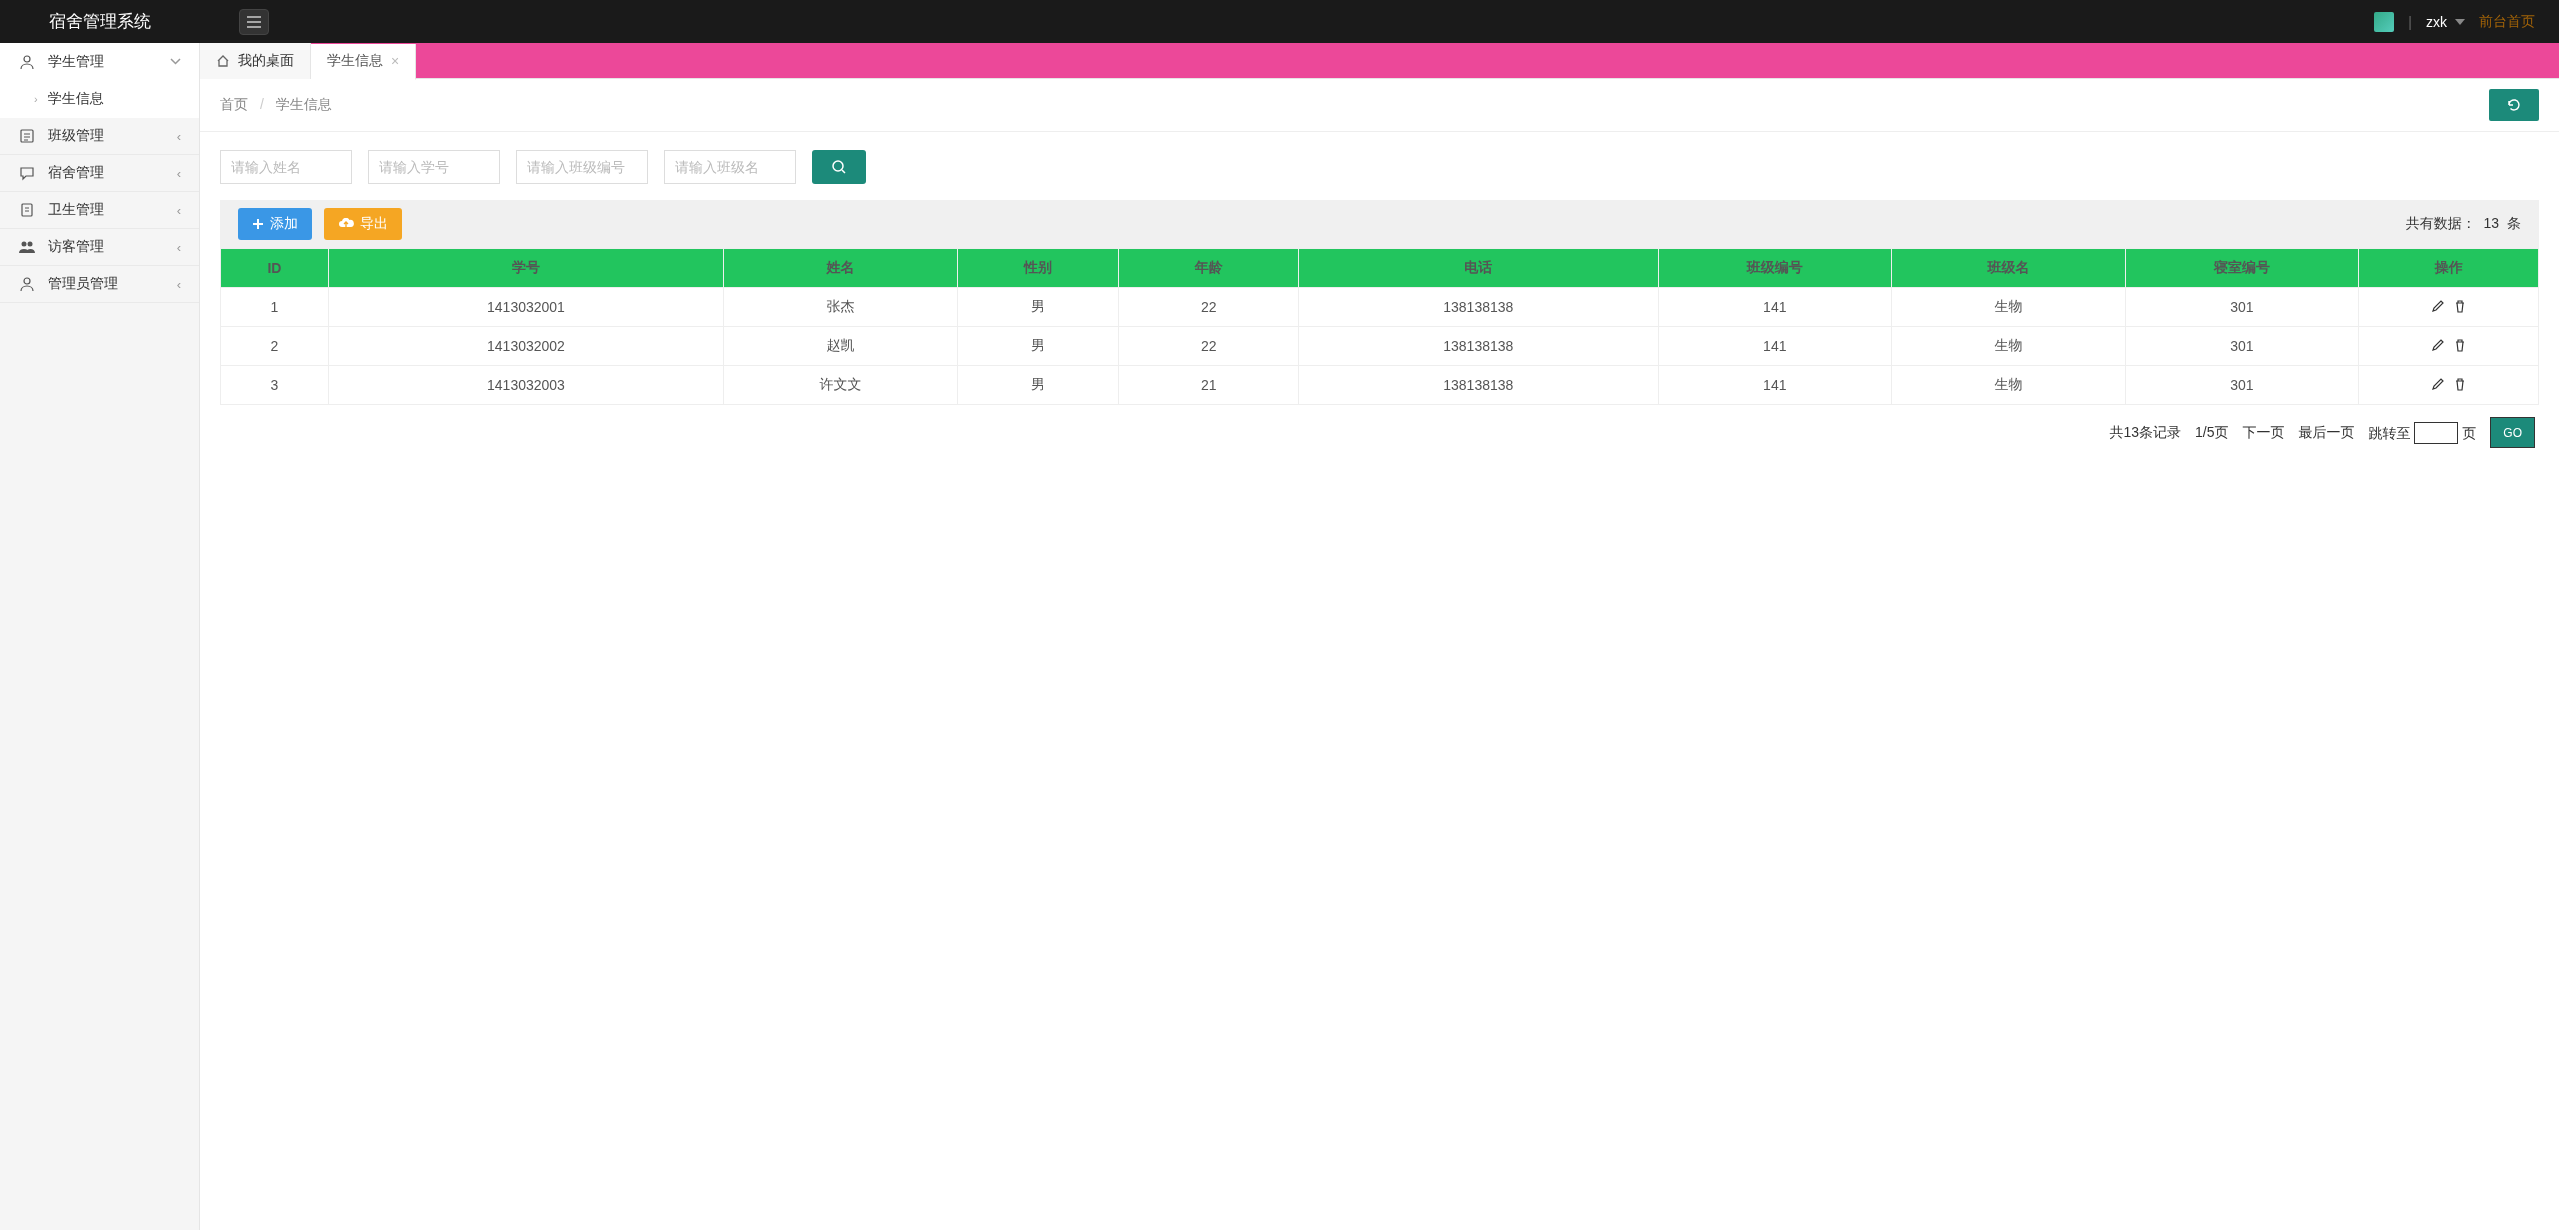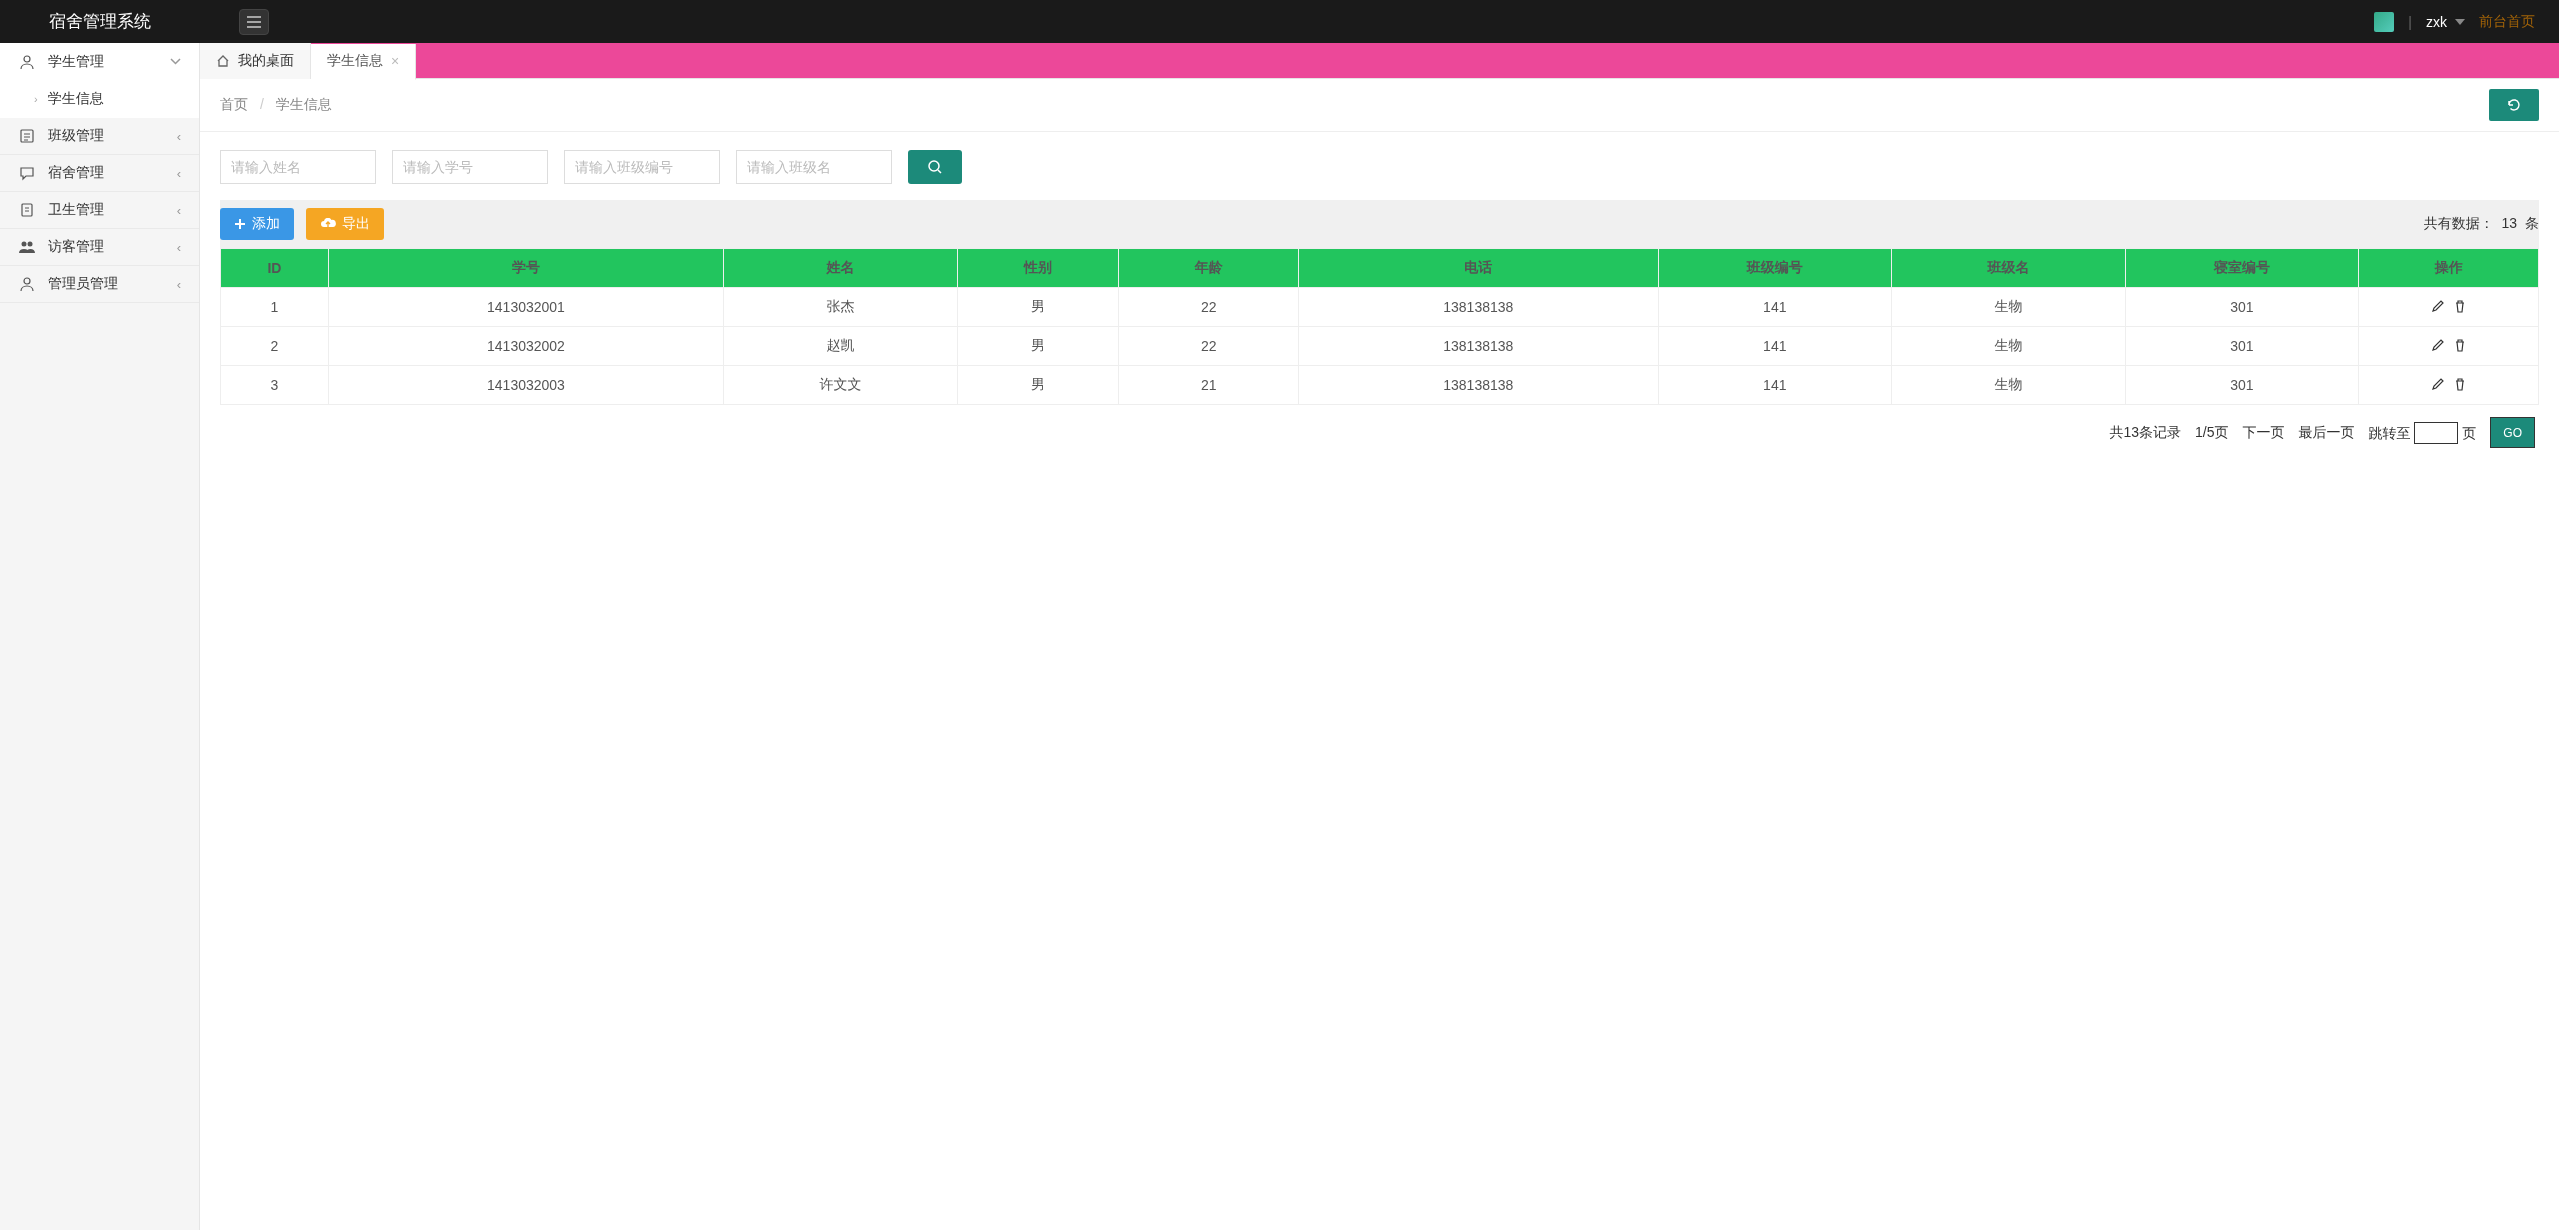--- a/index.html
+++ b/index.html
@@ -35,26 +35,26 @@
 .tab.active { background: #fff; border-bottom: 1px solid #fff; position: relative; top: 1px; color: #555; }
 .tab-close { color: #bbb; font-size: 14px; cursor: pointer; }
 .breadcrumb-bar { display: flex; align-items: center; padding: 10px 20px; border-bottom: 1px solid #eee; }
 .breadcrumb { color: #888; font-size: 14px; }
 .breadcrumb .sep { margin: 0 8px; color: #ccc; }
 .refresh-btn { margin-left: auto; background: #1c8a7a; color: #fff; width: 50px; height: 32px; display: flex; align-items: center; justify-content: center; cursor: pointer; border-radius: 2px; }
 
 
 .content { padding: 18px 20px; overflow: auto; flex: 1; }
 .search-row { display: flex; gap: 16px; align-items: center; margin-bottom: 16px; }
-.search-input { width: 156px; height: 34px; border: 1px solid #ddd; padding: 0 10px; font-size: 14px; color: #333; outline: none; }
+.search-input { width: 132px; height: 34px; border: 1px solid #ddd; padding: 0 10px; font-size: 14px; color: #333; outline: none; }
 .search-input::placeholder { color: #bbb; }
 .search-btn { background: #1c8a7a; color: #fff; width: 54px; height: 34px; display: flex; align-items: center; justify-content: center; cursor: pointer; border: none; border-radius: 3px; }
 
 
-.toolbar-row { display: flex; align-items: center; background: #f0f0f0; padding: 8px 0; margin-bottom: 0; }
+.toolbar-row { display: flex; align-items: center; background: #f0f0f0; padding: 8px 18px; margin-bottom: 0; }
 .btn { height: 32px; padding: 0 14px; border: none; border-radius: 3px; color: #fff; font-size: 14px; cursor: pointer; display: inline-flex; align-items: center; gap: 6px; }
 .btn-primary { background: #3a97e6; }
 .btn-warning { background: #f5a623; margin-left: 12px; }
 .data-count { margin-left: auto; color: #333; font-size: 14px; }
 .data-count .num { margin: 0 4px; }
 
 
 table { width: 100%; border-collapse: collapse; }
 th, td { border: 1px solid #eee; padding: 10px 8px; text-align: center; font-size: 14px; color: #555; }
 th { background: #22c55e; font-weight: bold; }

